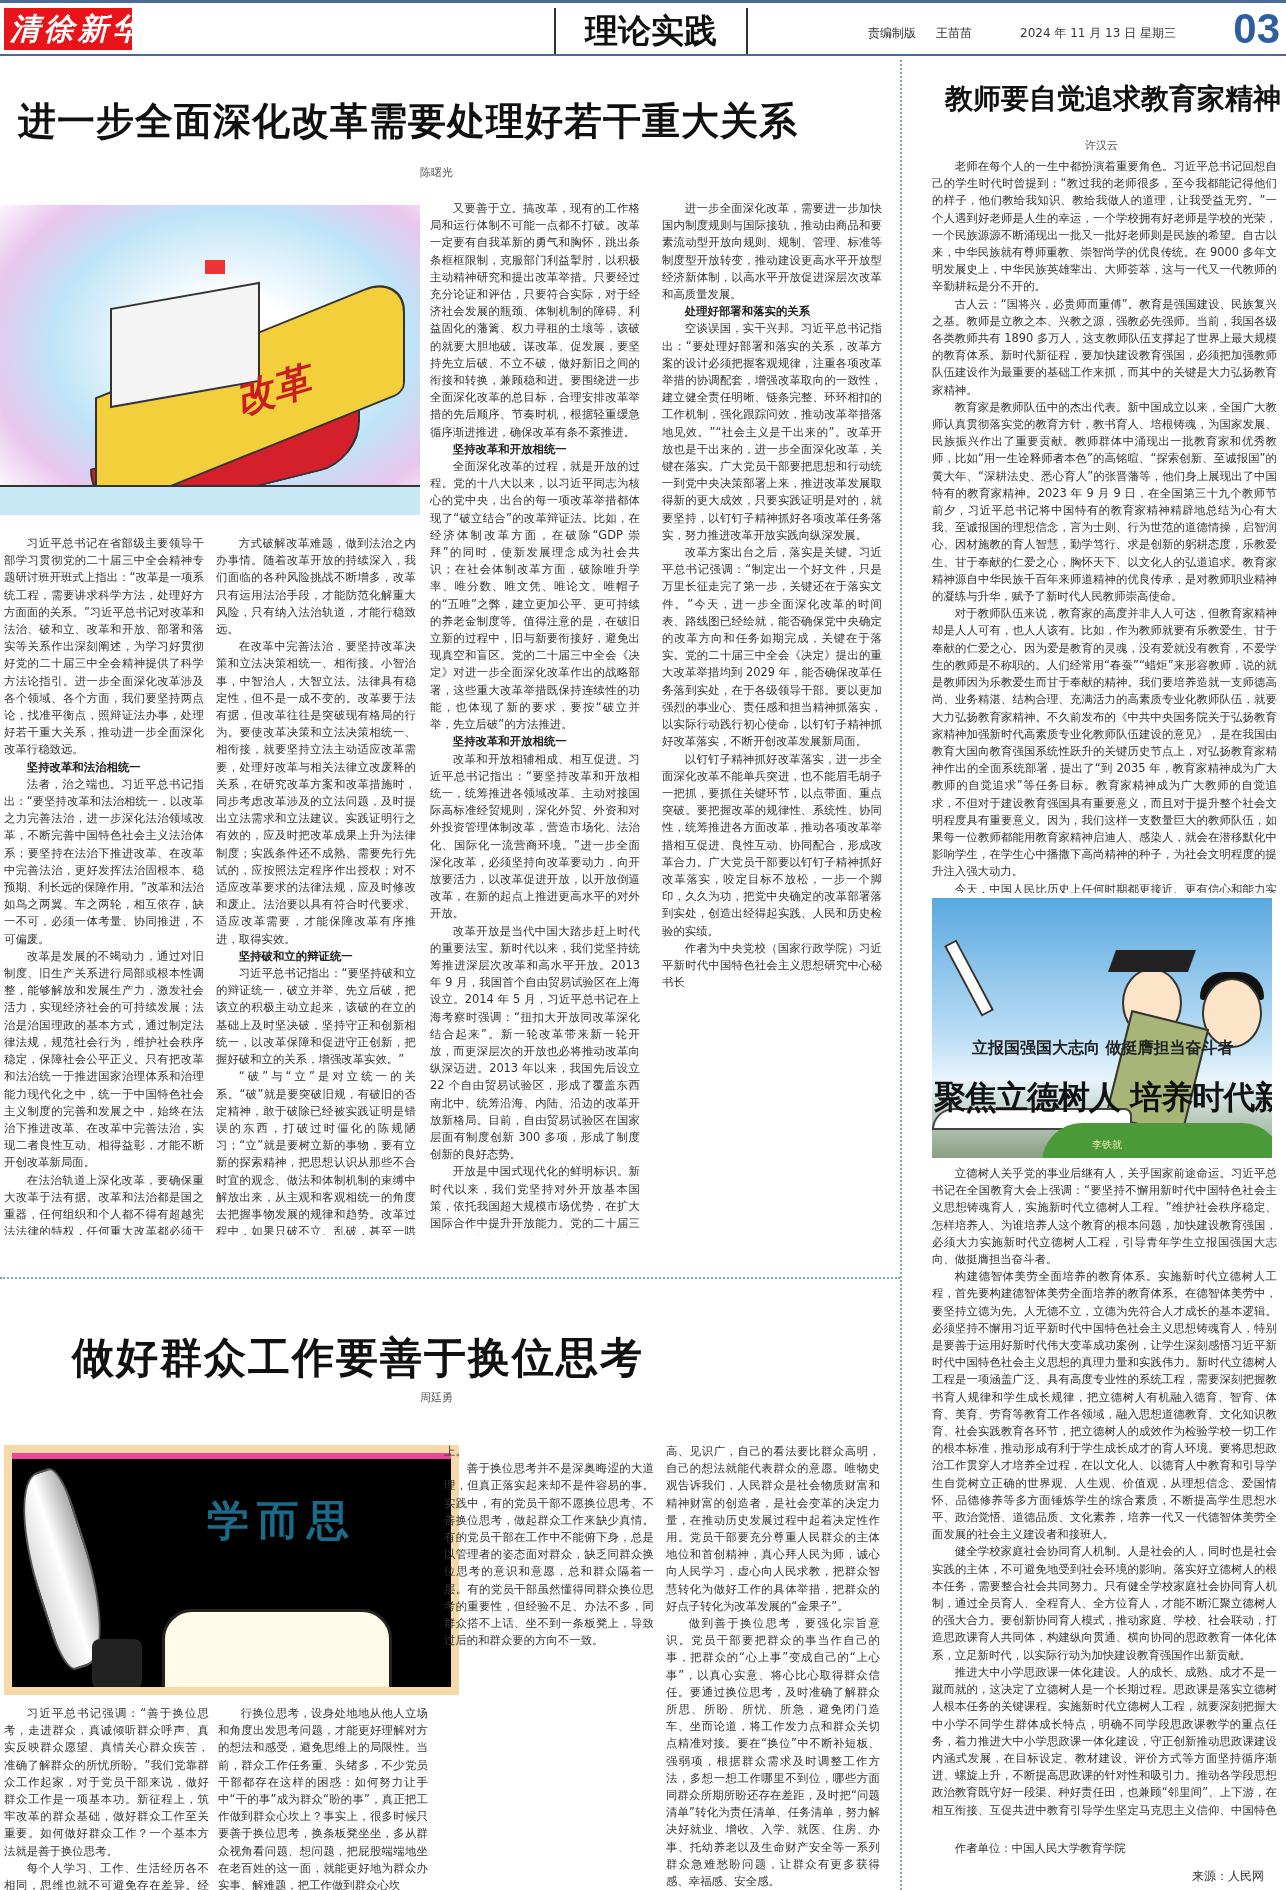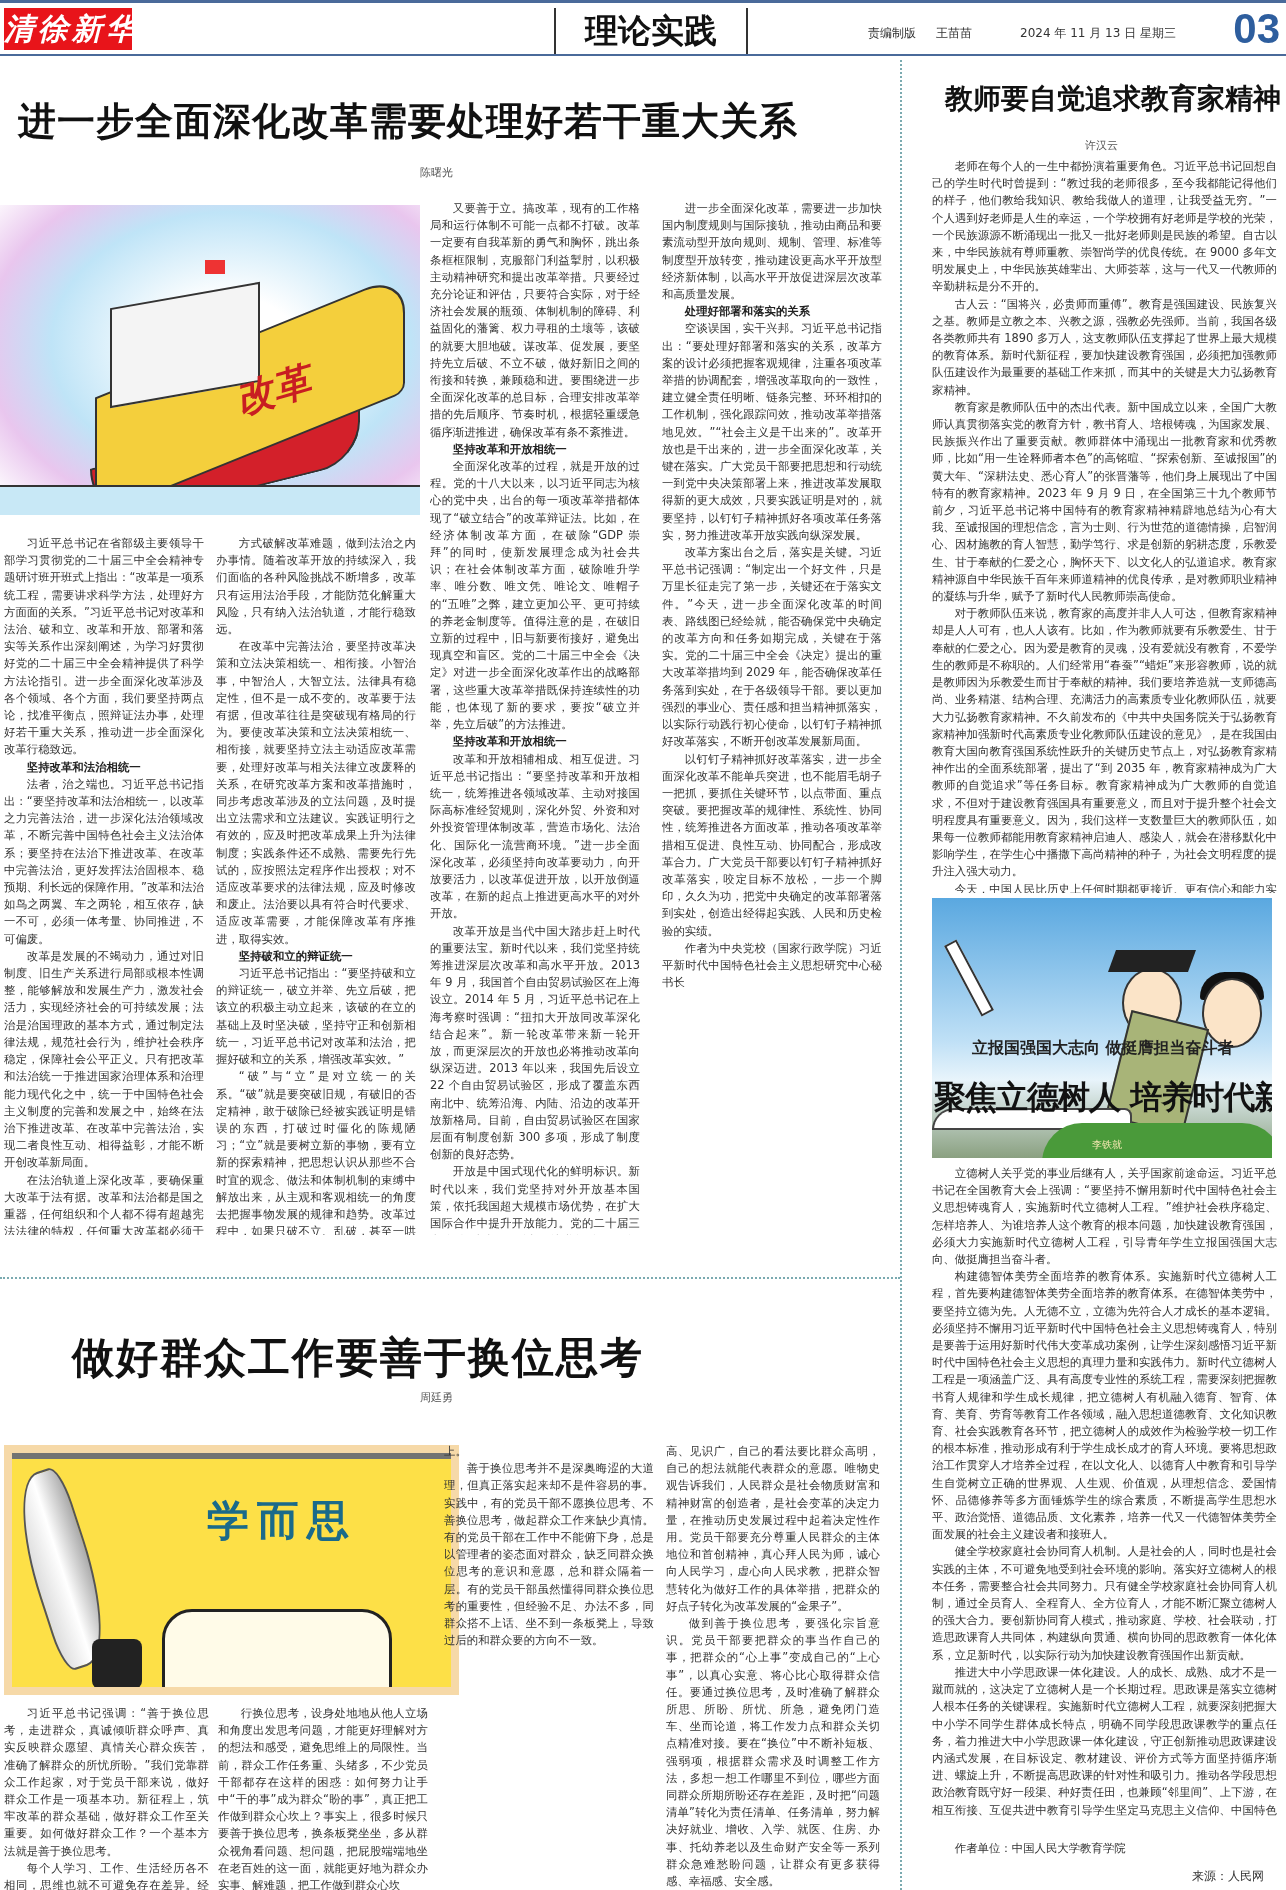--- a/index.html
+++ b/index.html
@@ -1,19 +1,19 @@
 <!DOCTYPE html>
 <html><head>
 <meta charset="utf-8">
 <style>
   * { box-sizing: border-box; margin: 0; padding: 0; }
   body { width: 1286px; height: 1890px; background: #fff; font-family: "DejaVu Sans", sans-serif; color: #222; position: relative; overflow: hidden; }
   .topbar { position: absolute; left: 0; top: 0; width: 1286px; height: 3px; background: #4a6a9a; }
   .header { position: absolute; left: 0; top: 3px; width: 1286px; height: 50px; }
-  .logo { position: absolute; left: 4px; top: 5px; width: 128px; height: 42px; background: #e8141a; color: #fff; font-family: "DejaVu Serif", serif; font-style: italic; font-size: 30px; font-weight: bold; letter-spacing: 4px; line-height: 42px; white-space: nowrap; overflow: hidden; }
+  .logo { position: absolute; left: 4px; top: 5px; width: 128px; height: 42px; background: #e8141a; color: #fff; font-family: "DejaVu Serif", serif; font-style: italic; font-size: 30px; font-weight: bold; letter-spacing: 4px; line-height: 42px; padding-left: 6px; white-space: nowrap; overflow: hidden; }
   .sec-div-l { position: absolute; left: 554px; top: 5px; width: 2px; height: 46px; background: #333; }
   .sec-div-r { position: absolute; left: 746px; top: 5px; width: 2px; height: 46px; background: #333; }
   .section-title { position: absolute; left: 556px; top: 6px; width: 190px; text-align: center; font-size: 33px; font-weight: bold; color: #111; }
   .meta { position: absolute; top: 22px; font-size: 12px; color: #333; }
   .page-num { position: absolute; right: 6px; top: 2px; font-size: 42px; font-weight: bold; color: #2e5e9e; font-family: "Liberation Sans", sans-serif; }
   .header-rule { position: absolute; left: 0; top: 54px; width: 1286px; height: 2px; background: #4a6a9a; }
   .vdots { position: absolute; left: 900px; top: 60px; width: 2px; height: 1830px; border-left: 2px dotted #7aaab0; }
   .hdots { position: absolute; height: 2px; border-top: 2px dotted #7aaab0; }
 
   .art-title { position: absolute; font-weight: bold; color: #111; font-family: "DejaVu Sans", sans-serif; white-space: nowrap; }
@@ -37,21 +37,21 @@
   .edu-cap { position: absolute; left: 180px; top: 52px; width: 80px; height: 22px; background: #222; transform: skewX(-20deg); }
   .edu-person2 { position: absolute; left: 270px; top: 80px; width: 60px; height: 70px; background: #fbe4c8; border: 2px solid #333; border-radius: 50%; }
   .edu-hair { position: absolute; left: 268px; top: 74px; width: 64px; height: 28px; background: #111; border-radius: 30px 30px 4px 4px; }
   .edu-book { position: absolute; left: 185px; top: 120px; width: 80px; height: 110px; background: #a8b478; border: 2px solid #333; transform: rotate(14deg); }
   .edu-trees { position: absolute; left: 110px; top: 225px; width: 240px; height: 50px; background: #4a9a3a; border-radius: 40px 40px 0 0; }
   .edu-train { position: absolute; left: 0; top: 210px; width: 200px; height: 22px; background: #fff; border: 2px solid #444; border-radius: 30px 10px 0 0; }
   .edu-rocket { position: absolute; left: 30px; top: 40px; width: 14px; height: 80px; background: #fff; border: 2px solid #333; transform: rotate(-28deg); }
   .edu-credit { position: absolute; left: 160px; top: 240px; font-size: 10px; color: #f3e7b0; }
 
   .illus-xes { position: absolute; left: 4px; top: 1445px; width: 455px; height: 250px; background: #f6d9a8; padding: 8px; }
-  .xes-inner { position: relative; width: 100%; height: 100%; background: #fde047; border-top: 6px solid #737373; overflow: hidden; }
+  .xes-inner { position: relative; width: 100%; height: 100%; background: #000000; border-top: 6px solid #ec4899; overflow: hidden; }
   .xes-title { position: absolute; left: 195px; top: 34px; font-size: 42px; font-weight: bold; color: #1a6a8a; font-family: "DejaVu Serif", serif; letter-spacing: 8px; }
   .xes-quill { position: absolute; left: 20px; top: 10px; width: 60px; height: 200px; background: linear-gradient(90deg, #ddd, #fff, #aaa); border: 2px solid #555; border-radius: 60% 20% 60% 20%; transform: rotate(-18deg); }
   .xes-book { position: absolute; left: 150px; top: 150px; width: 230px; height: 110px; background: #fffbe8; border: 3px solid #222; border-radius: 30px 30px 0 0; }
   .xes-ink { position: absolute; left: 80px; top: 180px; width: 50px; height: 50px; background: #222; border-radius: 8px; }
 
   .source { position: absolute; right: 22px; top: 1868px; font-size: 12px; color: #333; }
 </style>
 </head>
 <body>
 
@@ -87,21 +87,21 @@
   <p>习近平总书记在省部级主要领导干部学习贯彻党的二十届三中全会精神专题研讨班开班式上指出：“改革是一项系统工程，需要讲求科学方法，处理好方方面面的关系。”习近平总书记对改革和法治、破和立、改革和开放、部署和落实等关系作出深刻阐述，为学习好贯彻好党的二十届三中全会精神提供了科学方法论指引。进一步全面深化改革涉及各个领域、各个方面，我们要坚持两点论，找准平衡点，照辩证法办事，处理好若干重大关系，推动进一步全面深化改革行稳致远。</p>
   <p class="sub">坚持改革和法治相统一</p>
   <p>法者，治之端也。习近平总书记指出：“要坚持改革和法治相统一，以改革之力完善法治，进一步深化法治领域改革，不断完善中国特色社会主义法治体系；要坚持在法治下推进改革、在改革中完善法治，更好发挥法治固根本、稳预期、利长远的保障作用。”改革和法治如鸟之两翼、车之两轮，相互依存，缺一不可，必须一体考量、协同推进，不可偏废。</p>
   <p>改革是发展的不竭动力，通过对旧制度、旧生产关系进行局部或根本性调整，能够解放和发展生产力，激发社会活力，实现经济社会的可持续发展；法治是治国理政的基本方式，通过制定法律法规，规范社会行为，维护社会秩序稳定，保障社会公平正义。只有把改革和法治统一于推进国家治理体系和治理能力现代化之中，统一于中国特色社会主义制度的完善和发展之中，始终在法治下推进改革、在改革中完善法治，实现二者良性互动、相得益彰，才能不断开创改革新局面。</p>
   <p>在法治轨道上深化改革，要确保重大改革于法有据。改革和法治都是国之重器，任何组织和个人都不得有超越宪法法律的特权，任何重大改革都必须于法有据，牢牢把握“法定职责必须为、法无授权不可为”的基本要求。改革过程中要自觉践行法治原则，在法治框架内规范改革，主动运用法治思维谋划改革工作，做到法治之下想问题；积极运用法治</p>
 </div>
 <div class="col" style="left:216px;top:535px;width:200px;height:700px">
   <p>方式破解改革难题，做到法治之内办事情。随着改革开放的持续深入，我们面临的各种风险挑战不断增多，改革只有运用法治手段，才能防范化解重大风险，只有纳入法治轨道，才能行稳致远。</p>
   <p>在改革中完善法治，要坚持改革决策和立法决策相统一、相衔接。小智治事，中智治人，大智立法。法律具有稳定性，但不是一成不变的。改革要于法有据，但改革往往是突破现有格局的行为。要使改革决策和立法决策相统一、相衔接，就要坚持立法主动适应改革需要，处理好改革与相关法律立改废释的关系，在研究改革方案和改革措施时，同步考虑改革涉及的立法问题，及时提出立法需求和立法建议。实践证明行之有效的，应及时把改革成果上升为法律制度；实践条件还不成熟、需要先行先试的，应按照法定程序作出授权；对不适应改革要求的法律法规，应及时修改和废止。法治要以具有符合时代要求、适应改革需要，才能保障改革有序推进，取得实效。</p>
   <p class="sub">坚持破和立的辩证统一</p>
-  <p>习近平总书记指出：“要坚持破和立的辩证统一，破立并举、先立后破，把该立的积极主动立起来，该破的在立的基础上及时坚决破，坚持守正和创新相统一，习近平总书记对改革和法治，把握好破和立的关系，增强改革实效。”</p>
+  <p>习近平总书记指出：“要坚持破和立的辩证统一，破立并举、先立后破，把该立的积极主动立起来，该破的在立的基础上及时坚决破，坚持守正和创新相统一，以改革保障和促进守正创新，把握好破和立的关系，增强改革实效。”</p>
   <p>“破”与“立”是对立统一的关系。“破”就是要突破旧规，有破旧的否定精神，敢于破除已经被实践证明是错误的东西，打破过时僵化的陈规陋习；“立”就是要树立新的事物，要有立新的探索精神，把思想认识从那些不合时宜的观念、做法和体制机制的束缚中解放出来，从主观和客观相统一的角度去把握事物发展的规律和趋势。改革过程中，如果只破不立、乱破，甚至一哄而上破，就可能导致改革失序；如果只立不破，容易导致改革不彻底，遗留社会问题。只有立得住，才能破得好；只有彻底破，才能为更好立创造条件。</p>
 
 </div>
 <div class="col" style="left:430px;top:200px;width:210px;height:1035px">
   <p>又要善于立。搞改革，现有的工作格局和运行体制不可能一点都不打破。改革一定要有自我革新的勇气和胸怀，跳出条条框框限制，克服部门利益掣肘，以积极主动精神研究和提出改革举措。只要经过充分论证和评估，只要符合实际，对于经济社会发展的瓶颈、体制机制的障碍、利益固化的藩篱、权力寻租的土壤等，该破的就要大胆地破。谋改革、促发展，要坚持先立后破、不立不破，做好新旧之间的衔接和转换，兼顾稳和进。要围绕进一步全面深化改革的总目标，合理安排改革举措的先后顺序、节奏时机，根据轻重缓急循序渐进推进，确保改革有条不紊推进。</p>
   <p class="sub">坚持改革和开放相统一</p>
   <p>全面深化改革的过程，就是开放的过程。党的十八大以来，以习近平同志为核心的党中央，出台的每一项改革举措都体现了“破立结合”的改革辩证法。比如，在经济体制改革方面，在破除“GDP 崇拜”的同时，使新发展理念成为社会共识；在社会体制改革方面，破除唯升学率、唯分数、唯文凭、唯论文、唯帽子的“五唯”之弊，建立更加公平、更可持续的养老金制度等。值得注意的是，在破旧立新的过程中，旧与新要衔接好，避免出现真空和盲区。党的二十届三中全会《决定》对进一步全面深化改革作出的战略部署，这些重大改革举措既保持连续性的功能，也体现了新的要求，要按“破立并举，先立后破”的方法推进。</p>
   <p class="sub">坚持改革和开放相统一</p>
   <p>改革和开放相辅相成、相互促进。习近平总书记指出：“要坚持改革和开放相统一，统筹推进各领域改革、主动对接国际高标准经贸规则，深化外贸、外资和对外投资管理体制改革，营造市场化、法治化、国际化一流营商环境。”进一步全面深化改革，必须坚持向改革要动力，向开放要活力，以改革促进开放，以开放倒逼改革，在新的起点上推进更高水平的对外开放。</p>
   <p>改革开放是当代中国大踏步赶上时代的重要法宝。新时代以来，我们党坚持统筹推进深层次改革和高水平开放。2013 年 9 月，我国首个自由贸易试验区在上海设立。2014 年 5 月，习近平总书记在上海考察时强调：“扭扣大开放同改革深化结合起来”。新一轮改革带来新一轮开放，而更深层次的开放也必将推动改革向纵深迈进。2013 年以来，我国先后设立 22 个自由贸易试验区，形成了覆盖东西南北中、统筹沿海、内陆、沿边的改革开放新格局。目前，自由贸易试验区在国家层面有制度创新 300 多项，形成了制度创新的良好态势。</p>

